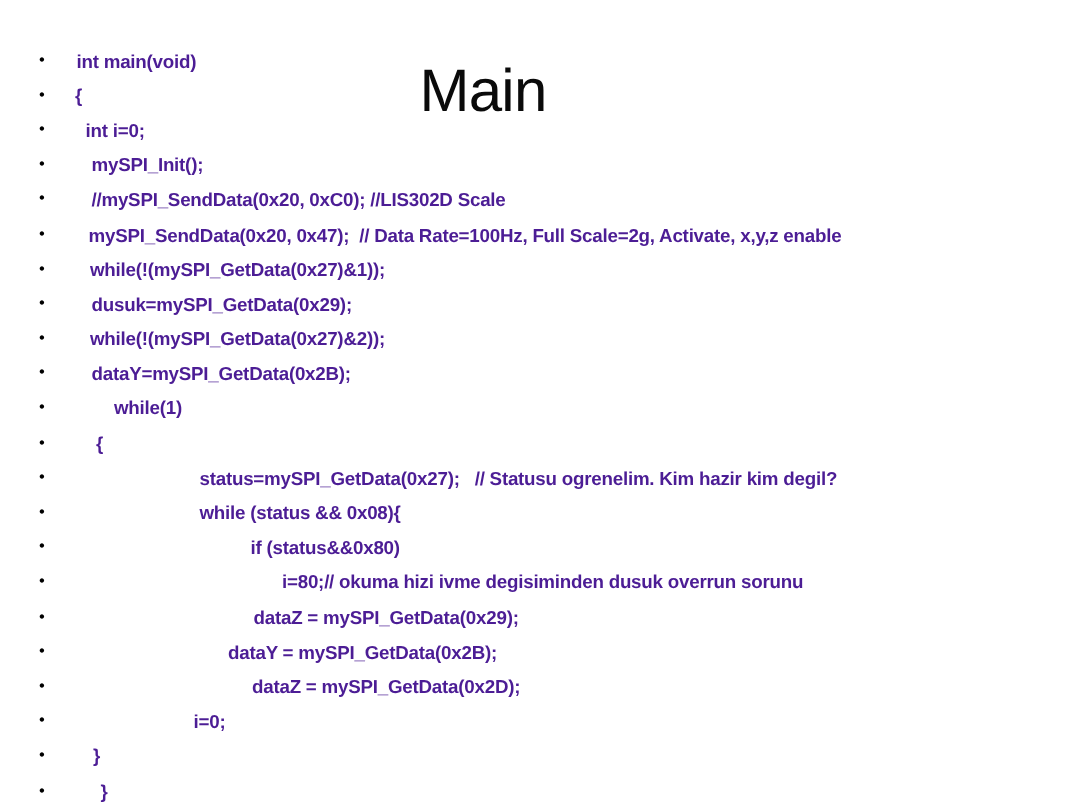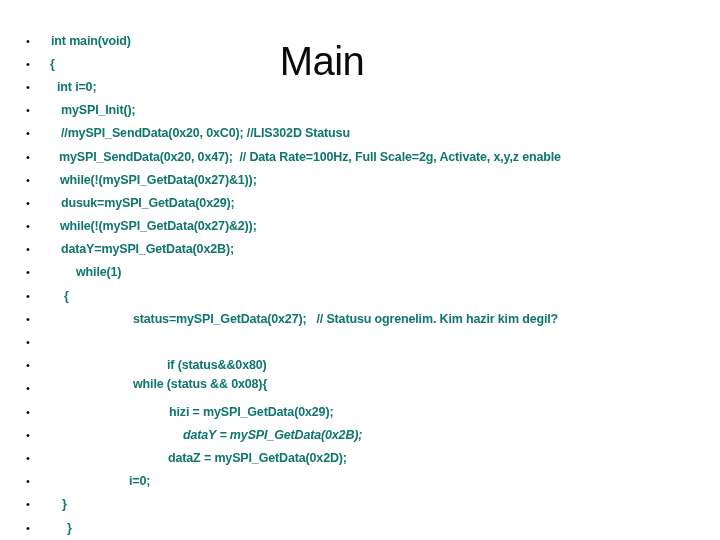--- a/index.html
+++ b/index.html
@@ -49,21 +49,21 @@
     color: #000000;
   }
   .code-text {
     position: absolute;
     top: 50%;
     transform: translateY(-50%);
     font-size: 12.5px;
     font-weight: 700;
     letter-spacing: -0.15px;
     white-space: pre;
-    color: #0f766e;
+    color: #4c1d95;
   }
 </style>
 </head>
 <body>
 
 <div class="slide">
   <h1 class="title">Main</h1>
   <div class="code-list" id="code-list">
       <div class="code-line">
         <span class="bullet">•</span>
@@ -76,21 +76,21 @@
       <div class="code-line">
         <span class="bullet">•</span>
         <span class="code-text" style="left: 57px;">int i=0;</span>
       </div>
       <div class="code-line">
         <span class="bullet">•</span>
         <span class="code-text" style="left: 61px;">mySPI_Init();</span>
       </div>
       <div class="code-line">
         <span class="bullet">•</span>
-        <span class="code-text" style="left: 61px;">//mySPI_SendData(0x20, 0xC0); //LIS302D Statusu</span>
+        <span class="code-text" style="left: 61px;">//mySPI_SendData(0x20, 0xC0); //LIS302D Scale</span>
       </div>
       <div class="code-line">
         <span class="bullet">•</span>
         <span class="code-text" style="left: 59px;">mySPI_SendData(0x20, 0x47);  // Data Rate=100Hz, Full Scale=2g, Activate, x,y,z enable</span>
       </div>
       <div class="code-line">
         <span class="bullet">•</span>
         <span class="code-text" style="left: 60px;">while(!(mySPI_GetData(0x27)&amp;1));</span>
       </div>
       <div class="code-line">
@@ -112,36 +112,37 @@
       <div class="code-line">
         <span class="bullet">•</span>
         <span class="code-text" style="left: 64px;">{</span>
       </div>
       <div class="code-line">
         <span class="bullet">•</span>
         <span class="code-text" style="left: 133px;">status=mySPI_GetData(0x27);   // Statusu ogrenelim. Kim hazir kim degil?</span>
       </div>
       <div class="code-line">
         <span class="bullet">•</span>
-        <span class="code-text" style="left: 133px; margin-top: 42px;">while (status &amp;&amp; 0x08){</span>
+        <span class="code-text" style="left: 133px;">while (status &amp;&amp; 0x08){</span>
       </div>
       <div class="code-line">
         <span class="bullet">•</span>
         <span class="code-text" style="left: 167px;">if (status&amp;&amp;0x80)</span>
       </div>
       <div class="code-line">
         <span class="bullet">•</span>
+        <span class="code-text" style="left: 188px;">i=80;// okuma hizi ivme degisiminden dusuk overrun sorunu</span>
       </div>
       <div class="code-line">
         <span class="bullet">•</span>
-        <span class="code-text" style="left: 169px;">hizi = mySPI_GetData(0x29);</span>
+        <span class="code-text" style="left: 169px;">dataZ = mySPI_GetData(0x29);</span>
       </div>
       <div class="code-line">
         <span class="bullet">•</span>
-        <span class="code-text" style="left: 183px; font-style: italic;">dataY = mySPI_GetData(0x2B);</span>
+        <span class="code-text" style="left: 152px;">dataY = mySPI_GetData(0x2B);</span>
       </div>
       <div class="code-line">
         <span class="bullet">•</span>
         <span class="code-text" style="left: 168px;">dataZ = mySPI_GetData(0x2D);</span>
       </div>
       <div class="code-line">
         <span class="bullet">•</span>
         <span class="code-text" style="left: 129px;">i=0;</span>
       </div>
       <div class="code-line">

